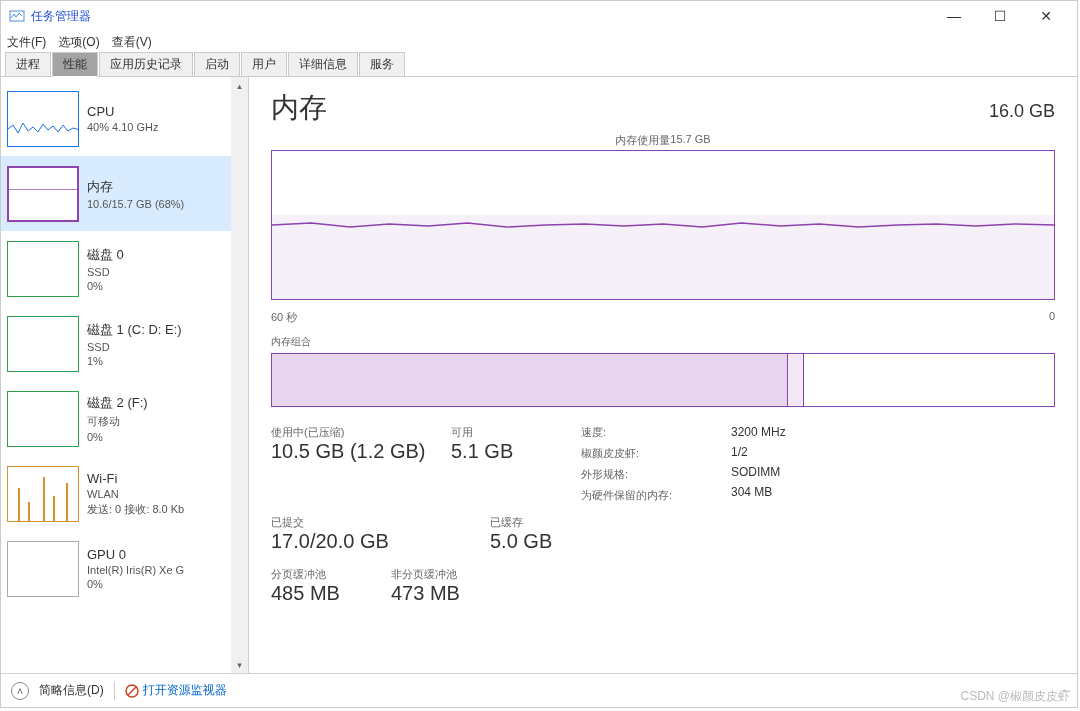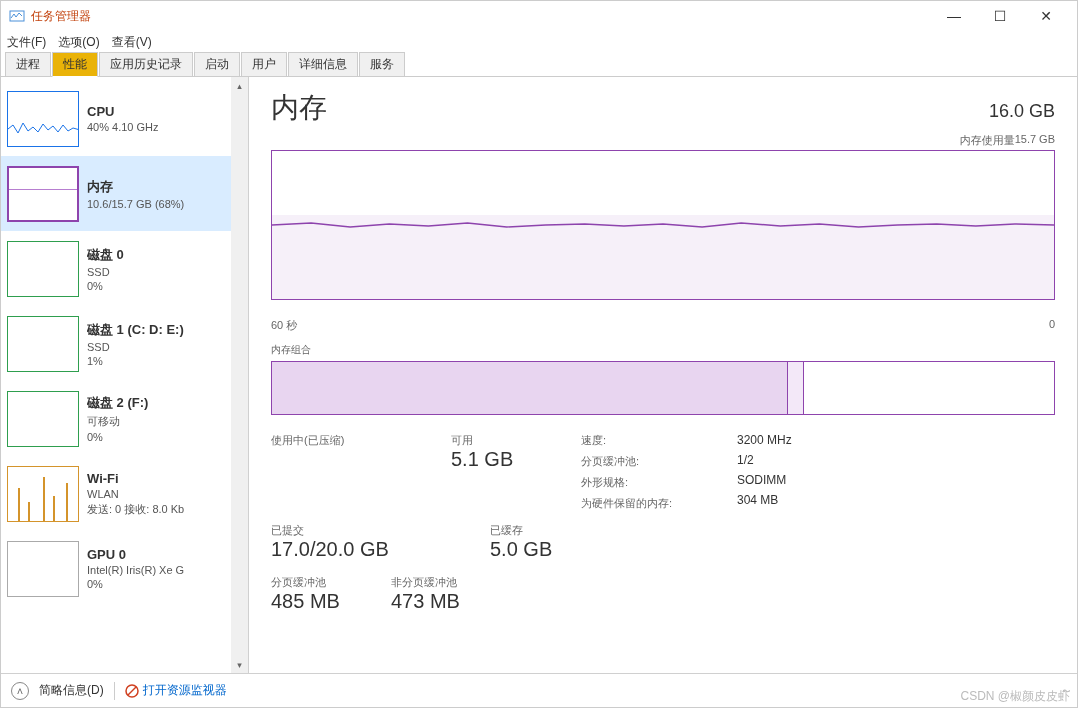--- a/index.html
+++ b/index.html
@@ -1,56 +1,56 @@
 <!DOCTYPE html>
 <html><head>
 <meta charset="utf-8">
 <style>
 * { margin: 0; padding: 0; box-sizing: border-box; font-family: "Microsoft YaHei", "Segoe UI", sans-serif; }
 body { background: #fff; width: 1080px; height: 711px; overflow: hidden; position: relative; }
 .window { width: 1078px; height: 708px; border: 1px solid #ccc; background: #fff; display: flex; flex-direction: column; }
 .titlebar { height: 30px; display: flex; align-items: center; padding: 0 8px; }
 .titlebar-icon { width: 16px; height: 16px; margin-right: 6px; }
-.titlebar-title { font-size: 12px; flex: 1; color: #c2410c; }
+.titlebar-title { font-size: 12px; flex: 1; color: #1d4ed8; }
 .titlebar-btns { display: flex; }
 .titlebar-btn { width: 46px; height: 30px; display: flex; align-items: center; justify-content: center; font-size: 14px; color: #333; cursor: pointer; }
 .menubar { height: 22px; display: flex; align-items: center; padding: 0 6px; gap: 12px; font-size: 12px; color: #333; }
 .menubar span { cursor: pointer; }
 .tabstrip { height: 24px; border-bottom: 1px solid #ccc; display: flex; align-items: flex-end; padding-left: 4px; font-size: 12px; }
 .tab { padding: 3px 10px; border: 1px solid transparent; border-bottom: none; cursor: pointer; color: #333; background: #f0f0f0; margin-right: 1px; border: 1px solid #ccc; border-bottom: none; }
-.tab.active { background: #eab308; border: 1px solid #ccc; border-bottom: 1px solid #fff; position: relative; top: 1px; }
+.tab.active { background: #a3a3a3; border: 1px solid #ccc; border-bottom: 1px solid #fff; position: relative; top: 1px; }
 .content { flex: 1; display: flex; overflow: hidden; }
 .sidebar { width: 248px; border-right: 1px solid #d0d0d0; overflow-y: auto; padding-top: 4px; position: relative; }
 .sidebar-scroll { position: absolute; right: 0; top: 0; bottom: 0; width: 17px; background: #f0f0f0; }
 .sidebar-scroll-up, .sidebar-scroll-down { height: 17px; display: flex; align-items: center; justify-content: center; font-size: 9px; color: #666; }
 .sidebar-scroll-down { position: absolute; bottom: 0; width: 100%; }
 .sidebar-item { display: flex; align-items: center; padding: 6px 6px; gap: 8px; cursor: pointer; border-bottom: 0; height: 75px; }
 .sidebar-item.selected { background: #d9ecff; }
 .sidebar-thumb { width: 72px; height: 56px; border: 1px solid #aaa; background: #fff; position: relative; overflow: hidden; flex-shrink: 0; }
 .sidebar-item.selected .sidebar-thumb { border: 2px solid #8e44ad; }
 .sidebar-text { display: flex; flex-direction: column; gap: 2px; font-size: 12px; color: #333; overflow: hidden; }
-.sidebar-text .title { font-size: 13px; font-weight: bold; }
+.sidebar-text .title { font-size: 13px; }
 .sidebar-text .sub { font-size: 11px; color: #555; }
 .sidebar-text .sub2 { font-size: 11px; color: #555; }
 .main { flex: 1; padding: 12px 22px 8px 22px; overflow: hidden; display: flex; flex-direction: column; }
 .main-head { display: flex; justify-content: space-between; align-items: baseline; }
 .main-title { font-size: 28px; font-weight: 400; color: #333; }
 .main-total { font-size: 18px; color: #333; }
-.chart-label-row { display: flex; justify-content: flex-end; font-size: 11px; color: #666; margin-top: 6px; }
+.chart-label-row { display: flex; justify-content: center; font-size: 11px; color: #666; margin-top: 6px; }
 .chart-box { border: 1px solid #8e44ad; height: 150px; background: #fff; position: relative; margin-top: 2px; }
-.chart-axis-row { display: flex; justify-content: space-between; font-size: 11px; color: #666; margin-top: 18px; }
+.chart-axis-row { display: flex; justify-content: space-between; font-size: 11px; color: #666; margin-top: 10px; }
 .comp-label { font-size: 10px; color: #666; margin-top: 10px; }
 .comp-box { border: 1px solid #8e44ad; height: 54px; margin-top: 4px; position: relative; display: flex; }
 .comp-used { background: #e8d5f0; border-right: 1px solid #8e44ad; }
 .comp-mod { background: #f3e8f8; border-right: 1px solid #8e44ad; }
 .stats-grid { display: grid; grid-template-columns: 180px 130px 150px 140px; margin-top: 18px; row-gap: 8px; }
 .stat-lbl { font-size: 11px; color: #666; }
 .stat-val { font-size: 20px; color: #333; }
 .stat-small-lbl { font-size: 11px; color: #666; }
-.stat-small-val { font-size: 12px; color: #333; margin-left: 6px; }
+.stat-small-val { font-size: 12px; color: #333; }
 .stats-row2 { display: grid; grid-template-columns: 180px 130px 150px 140px; margin-top: 12px; gap: 39px; }
 .stats-row3 { display: grid; grid-template-columns: 120px 120px; margin-top: 14px; }
 .footerbar { height: 34px; border-top: 1px solid #d0d0d0; display: flex; align-items: center; padding: 0 10px; gap: 10px; font-size: 12px; }
 .footer-icon { width: 18px; height: 18px; border: 1px solid #888; border-radius: 50%; display: flex; align-items: center; justify-content: center; font-size: 11px; color: #666; }
 .footer-link { color: #0066cc; cursor: pointer; display: flex; align-items: center; gap: 4px; }
 .divider { width: 1px; height: 18px; background: #ccc; }
 .watermark { position: absolute; right: 10px; bottom: 6px; font-size: 12px; color: #bbb; }
 
 .cpu-wave { position: absolute; left: 0; right: 0; top: 50%; height: 20px; }
 .mem-line { position: absolute; left: 0; right: 0; top: 42%; border-top: 1px solid #b77ed0; }
@@ -197,28 +197,29 @@
 
       <div class="comp-label">内存组合</div>
       <div class="comp-box">
         <div class="comp-used" style="width:66%"></div>
         <div class="comp-mod" style="width:2%"></div>
       </div>
 
       <div class="stats-grid">
         <div>
           <div class="stat-lbl">使用中(已压缩)</div>
+          <div class="stat-val">10.5 GB (1.2 GB)</div>
         </div>
         <div>
           <div class="stat-lbl">可用</div>
           <div class="stat-val">5.1 GB</div>
         </div>
         <div>
           <div class="stat-small-lbl">速度:</div>
-          <div class="stat-small-lbl" style="margin-top:6px">分页缓冲池:</div>
+          <div class="stat-small-lbl" style="margin-top:6px">椒颜皮皮虾:</div>
           <div class="stat-small-lbl" style="margin-top:6px">外形规格:</div>
           <div class="stat-small-lbl" style="margin-top:6px">为硬件保留的内存:</div>
         </div>
         <div>
           <div class="stat-small-val">3200 MHz</div>
           <div class="stat-small-val" style="margin-top:6px">1/2</div>
           <div class="stat-small-val" style="margin-top:6px">SODIMM</div>
           <div class="stat-small-val" style="margin-top:6px">304 MB</div>
         </div>
       </div>

